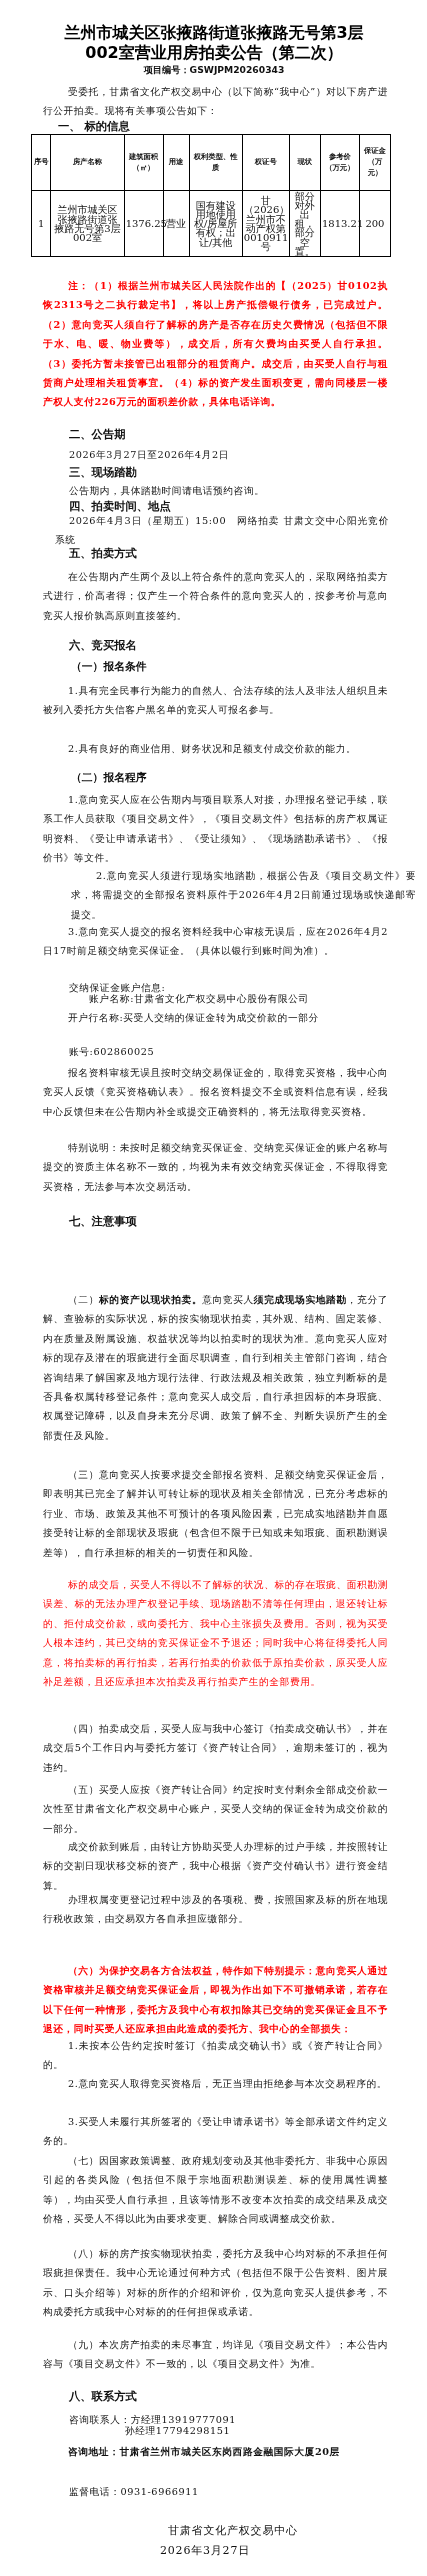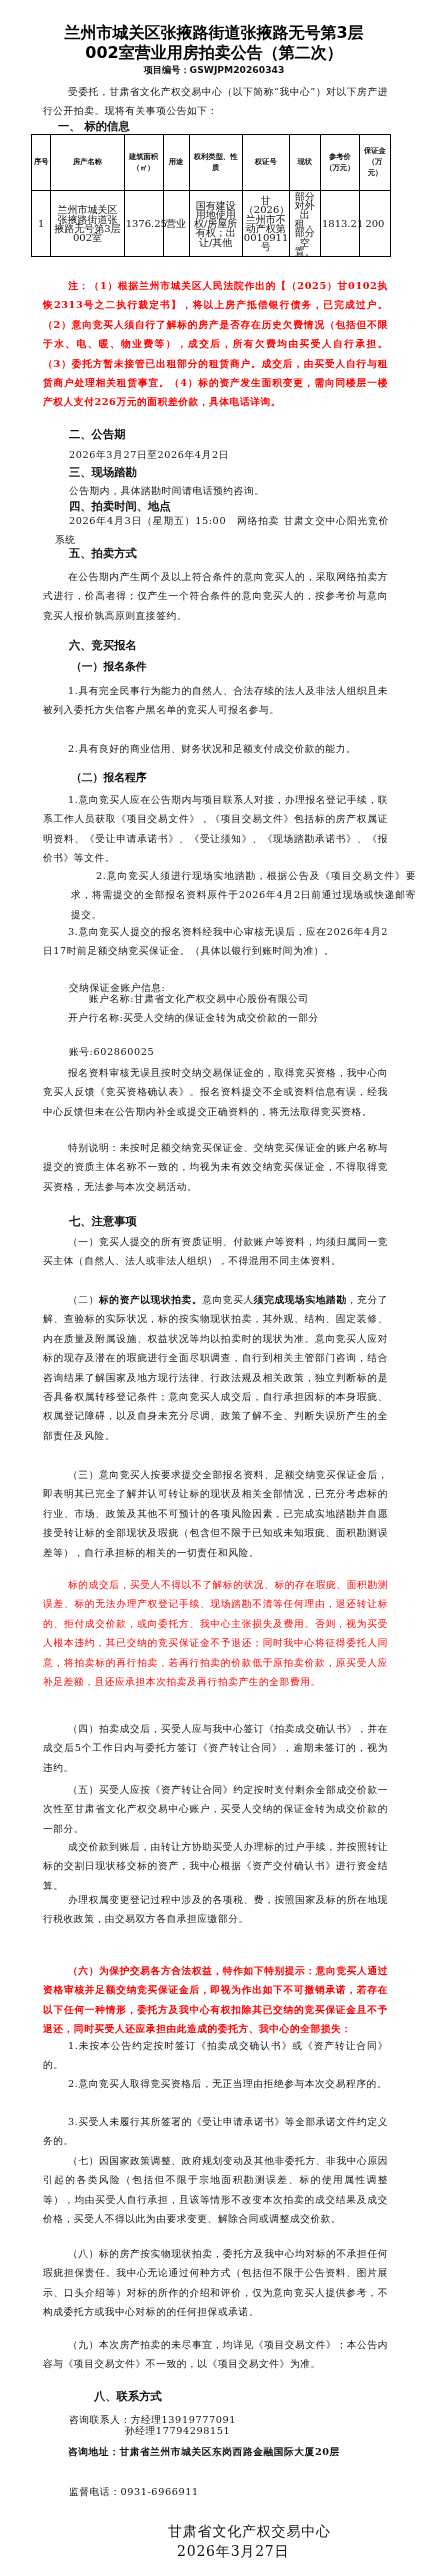--- a/index.html
+++ b/index.html
@@ -20,21 +20,21 @@
        font-weight: bold; font-size: 11.3px; line-height: 16px; }
   .sub { position: absolute; left: 71px; font-weight: bold; font-size: 10.8px; line-height: 16px; }
   .line { position: absolute; font-size: 9.7px; letter-spacing: 0.6px; line-height: 13px; }
   table.info { position: absolute; left: 31px; top: 134px; width: 360px; border-collapse: collapse;
                table-layout: fixed; font-size: 6.7px; }
   table.info td, table.info th { border: 0.8px solid #000; text-align: center; vertical-align: middle;
                padding: 0.5px 1.1px; line-height: 9.2px; }
   table.info th { font-family: "DejaVu Sans", sans-serif; font-weight: bold; font-size: 7.3px;
                height: 54px; line-height: 10.8px; }
   table.info td { height: 56px; font-size: 10px; }
-  .sig { position: absolute; font-size: 14px; letter-spacing: 0.8px; }
+  .sig { position: absolute; font-size: 11px; letter-spacing: 0.8px; }
 </style>
 </head>
 <body>
 
 <div class="page">
 
   <div class="title" style="top:21.6px;">兰州市城关区张掖路街道张掖路无号第3层</div>
   <div class="title" style="top:42px;">002室营业用房拍卖公告（第二次）</div>
 
   <div class="projno"><span>项目编号：</span><span>GSWJPM20260343</span></div>
@@ -107,39 +107,38 @@
 
   <div class="line" style="top:981px;left:69px;">交纳保证金账户信息:</div>
   <div class="line" style="top:992px;left:69px;margin-left:20px;"><span>账户名称:</span><span>甘肃省文化产权交易中心股份有限公司</span></div>
   <div class="txt" style="top:1008px;"><span class="ind"></span><span>开户行名称:</span><span>买受人交纳的保证金转为成交价款的一部分</span></div>
   <div class="line" style="top:1045px;left:69px;"><span>账号:</span><span>602860025</span></div>
 
   <div class="txt" style="top:1063px;"><span class="ind"></span><span>报名资料审核无误且按时交纳交易保证金的，取得竞买资格，我中心向竞买人反馈《竞买资格确认表》。报名资料提交不全或资料信息有误，经我中心反馈但未在公告期内补全或提交正确资料的，将无法取得竞买资格。</span></div>
   <div class="txt" style="top:1138px;"><span class="ind"></span><span>特别说明：未按时足额交纳竞买保证金、交纳竞买保证金的账户名称与提交的资质主体名称不一致的，均视为未有效交纳竞买保证金，不得取得竞买资格，无法参与本次交易活动。</span></div>
 
   <div class="h" style="top:1214px;">七、注意事项</div>
-  <div class="txt" style="top:1232px;"><span class="ind"></span><span>（一）竞买人提交的所有资质证明、付款账户等资料，均须归属同一竞买主体（自然人、法人或非法人组织），不得混用不同主体资料。</span></div>
   <div class="txt" style="top:1290px;"><span class="ind"></span><span>（二）</span><span class="b">标的资产以现状拍卖。</span><span>意向竞买人</span><span class="b">须完成现场实地踏勘</span><span>，充分了解、查验标的实际状况，标的按实物现状拍卖，其外观、结构、固定装修、内在质量及附属设施、权益状况等均以拍卖时的现状为准。意向竞买人应对标的现存及潜在的瑕疵进行全面尽职调查，自行到相关主管部门咨询，结合咨询结果了解国家及地方现行法律、行政法规及相关政策，独立判断标的是否具备权属转移登记条件；意向竞买人成交后，自行承担因标的本身瑕疵、权属登记障碍，以及自身未充分尽调、政策了解不全、判断失误所产生的全部责任及风险。</span></div>
   <div class="txt" style="top:1465px;"><span class="ind"></span><span>（三）意向竞买人按要求提交全部报名资料、足额交纳竞买保证金后，即表明其已完全了解并认可转让标的现状及相关全部情况，已充分考虑标的行业、市场、政策及其他不可预计的各项风险因素，已完成实地踏勘并自愿接受转让标的全部现状及瑕疵（包含但不限于已知或未知瑕疵、面积勘测误差等），自行承担标的相关的一切责任和风险。</span></div>
   <div class="txt red" style="top:1575px;"><span class="ind"></span><span>标的成交后，买受人不得以不了解标的状况、标的存在瑕疵、面积勘测误差、标的无法办理产权登记手续、现场踏勘不清等任何理由，退还转让标的、拒付成交价款，或向委托方、我中心主张损失及费用。否则，视为买受人根本违约，其已交纳的竞买保证金不予退还；同时我中心将征得委托人同意，将拍卖标的再行拍卖，若再行拍卖的价款低于原拍卖价款，原买受人应补足差额，且还应承担本次拍卖及再行拍卖产生的全部费用。</span></div>
   <div class="txt" style="top:1719px;"><span class="ind"></span><span>（四）拍卖成交后，买受人应与我中心签订《拍卖成交确认书》，并在成交后5个工作日内与委托方签订《资产转让合同》，逾期未签订的，视为违约。</span></div>
   <div class="txt" style="top:1780px;"><span class="ind"></span><span>（五）买受人应按《资产转让合同》约定按时支付剩余全部成交价款一次性至甘肃省文化产权交易中心账户，买受人交纳的保证金转为成交价款的一部分。</span></div>
   <div class="txt" style="top:1837px;"><span class="ind"></span><span>成交价款到账后，由转让方协助买受人办理标的过户手续，并按照转让标的交割日现状移交标的资产，我中心根据《资产交付确认书》进行资金结算。</span></div>
   <div class="txt" style="top:1890px;"><span class="ind"></span><span>办理权属变更登记过程中涉及的各项税、费，按照国家及标的所在地现行税收政策，由交易双方各自承担应缴部分。</span></div>
   <div class="txt red b" style="top:1942px;"><span class="ind"></span><span>（六）为保护交易各方合法权益，特作如下特别提示：意向竞买人通过资格审核并足额交纳竞买保证金后，即视为作出如下不可撤销承诺，若存在以下任何一种情形，委托方及我中心有权扣除其已交纳的竞买保证金且不予退还，同时买受人还应承担由此造成的委托方、我中心的全部损失：</span></div>
   <div class="txt" style="top:2036px;"><span class="ind"></span><span>1.未按本公告约定按时签订《拍卖成交确认书》或《资产转让合同》的。</span></div>
   <div class="txt" style="top:2074px;"><span class="ind"></span><span>2.意向竞买人取得竞买资格后，无正当理由拒绝参与本次交易程序的。</span></div>
   <div class="txt" style="top:2112px;"><span class="ind"></span><span>3.买受人未履行其所签署的《受让申请承诺书》等全部承诺文件约定义务的。</span></div>
   <div class="txt" style="top:2151px;"><span class="ind"></span><span>（七）因国家政策调整、政府规划变动及其他非委托方、非我中心原因引起的各类风险（包括但不限于宗地面积勘测误差、标的使用属性调整等），均由买受人自行承担，且该等情形不改变本次拍卖的成交结果及成交价格，买受人不得以此为由要求变更、解除合同或调整成交价款。</span></div>
   <div class="txt" style="top:2335px;"><span class="ind"></span><span>（九）本次房产拍卖的未尽事宜，均详见《项目交易文件》；本公告内容与《项目交易文件》不一致的，以《项目交易文件》为准。</span></div>
   <div class="txt" style="top:2244px;"><span class="ind"></span><span>（八）标的房产按实物现状拍卖，委托方及我中心均对标的不承担任何瑕疵担保责任。我中心无论通过何种方式（包括但不限于公告资料、图片展示、口头介绍等）对标的所作的介绍和评价，仅为意向竞买人提供参考，不构成委托方或我中心对标的的任何担保或承诺。</span></div>
 
-  <div class="h" style="top:2389px;margin-left:25px;">八、联系方式</div>
+  <div class="h" style="top:2389px;">八、联系方式</div>
   <div class="line" style="top:2413px;left:69px;"><span>咨询联系人：</span><span>方经理13919777091</span></div>
   <div class="line" style="top:2424px;left:125px;">孙经理17794298151</div>
   <div class="txt" style="top:2442px;font-weight:bold;"><span class="ind"></span><span>咨询地址：</span><span>甘肃省兰州市城关区东岗西路金融国际大厦20层</span></div>
   <div class="line" style="top:2485px;left:69px;"><span>监督电话：</span><span>0931-6966911</span></div>
 
   <div class="sig" style="top:2523px;left:168px;">甘肃省文化产权交易中心</div>
-  <div class="sig" style="top:2543px;left:177px;">2026年3月27日</div>
+  <div class="sig" style="top:2543px;left:160px;">2026年3月27日</div>
 
 </div>
 
 
 </body></html>

